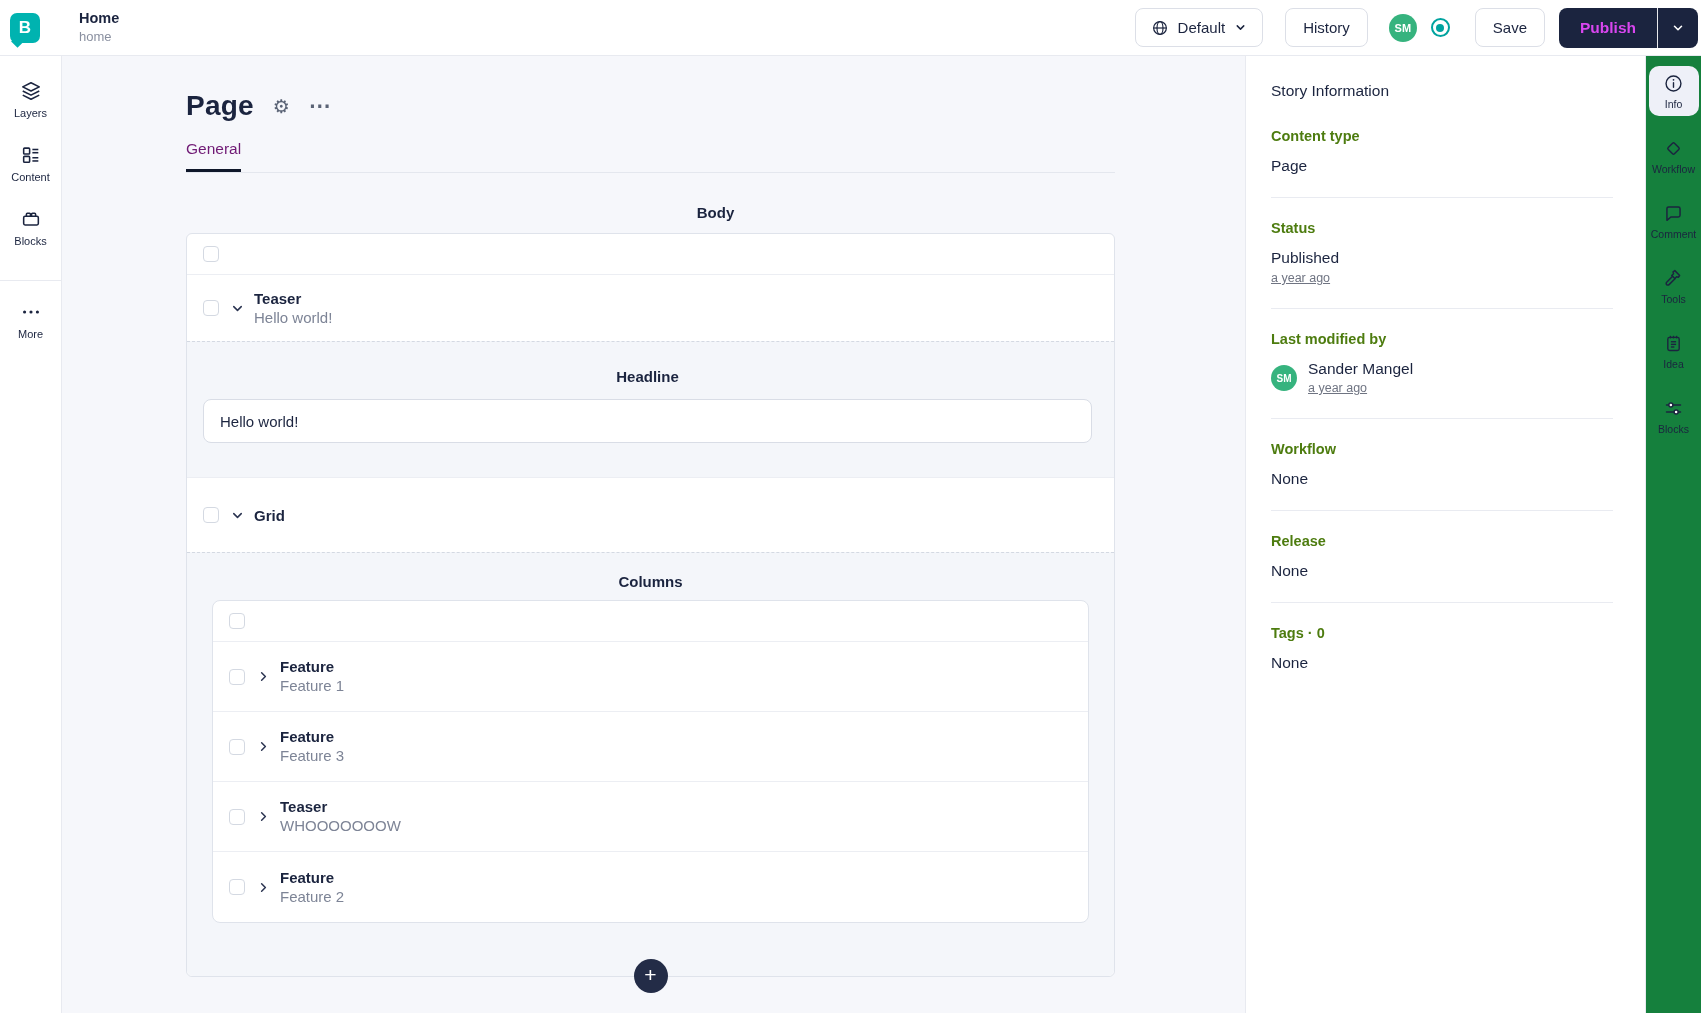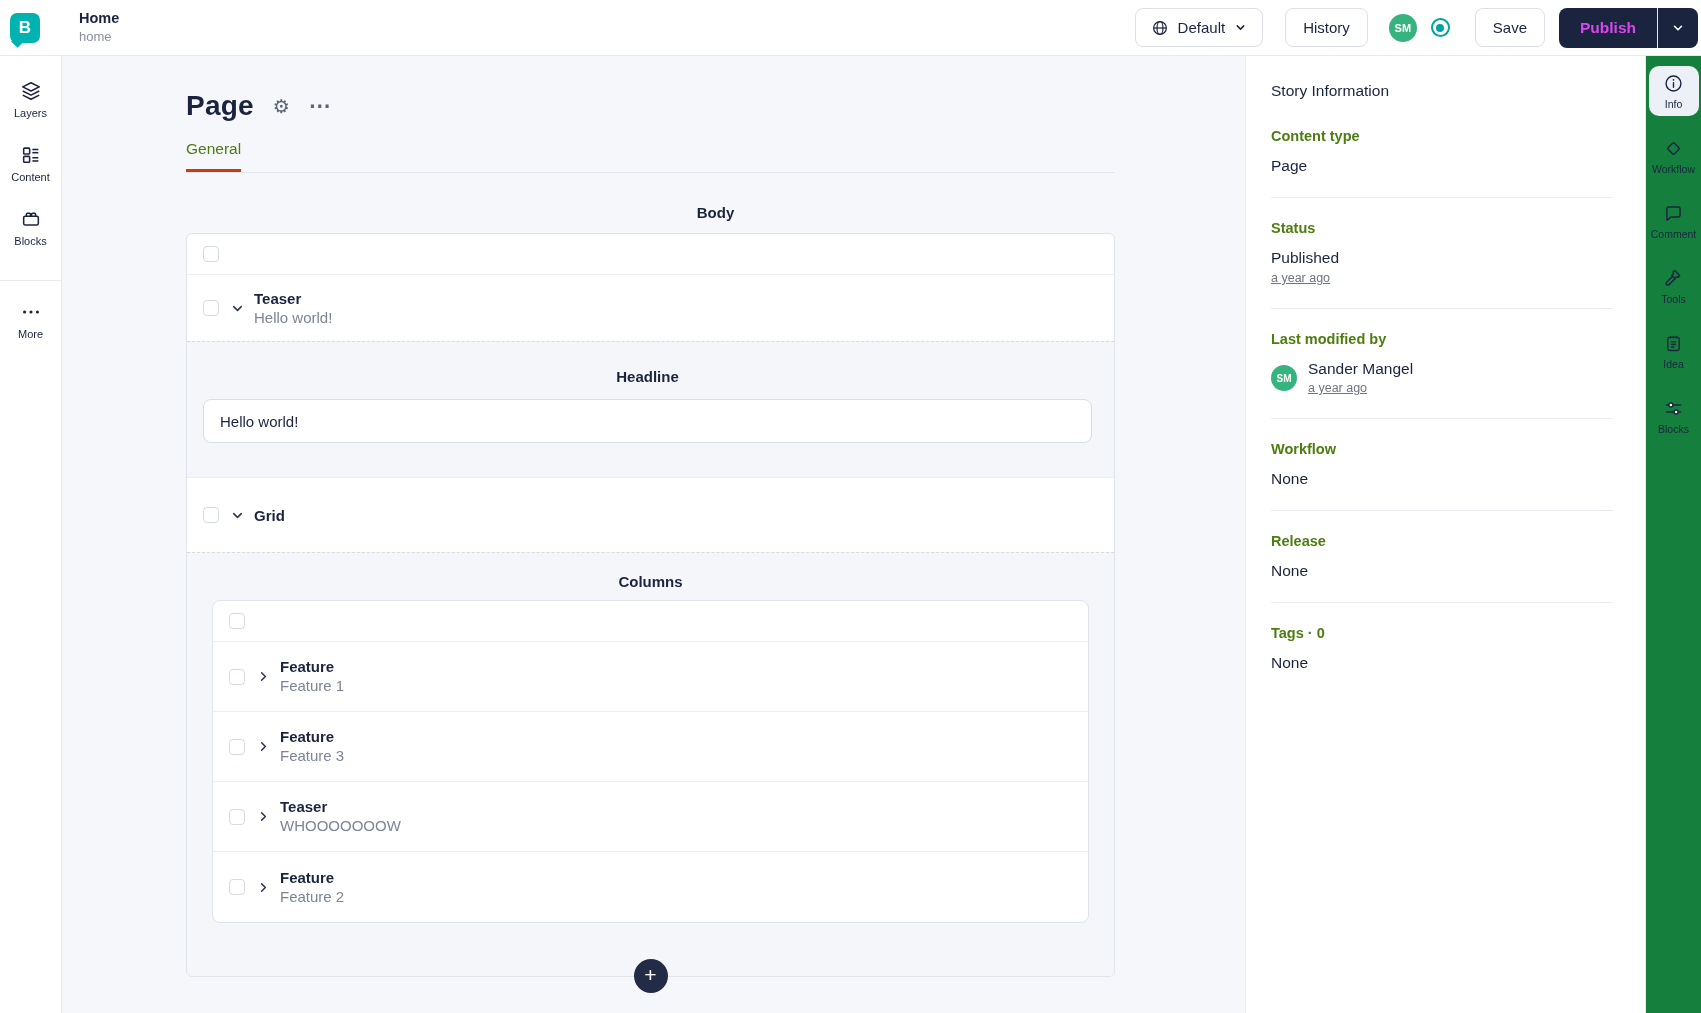--- a/index.html
+++ b/index.html
@@ -46,22 +46,22 @@
   .snav-item svg { width:22px; height:22px; }
   .snav-label { font-size:11px; color:#1b243f; font-weight:500; }
   .snav-divider { width:62px; height:1px; background:#e8eaf0; margin:8px 0 20px; }
 
   
   .main { position:absolute; top:56px; left:62px; width:1183px; bottom:0; background:#f6f7fb; overflow:hidden; }
   .page-head { display:flex; align-items:center; gap:19px; margin:34px 0 0 124px; }
   .page-title { font-size:28px; font-weight:bold; color:#1b243f; letter-spacing:.2px; }
   .head-ic { color:#5a6375; cursor:pointer; display:flex; align-items:center; }
   .tabs { margin:18px 0 0 124px; width:929px; border-bottom:1px solid #e4e7ee; }
-  .tab { display:inline-block; font-size:15.5px; color:#4d7c0f; padding-bottom:11px;
-         border-bottom:3px solid #c2410c; cursor:pointer; }
+  .tab { display:inline-block; font-size:15.5px; color:#701a75; padding-bottom:11px;
+         border-bottom:3px solid #0f172a; cursor:pointer; }
   .field-label { font-size:15px; font-weight:600; color:#1b243f;text-align:center; }
   .lbl-body { margin:31px 0 12px 124px; }
 
   .card-body { position:relative; margin-left:124px; width:929px; background:#fff;
                border:1px solid #dfe3eb; border-radius:6px; }
   .row-check { height:41px; display:flex; align-items:center; padding:0 16px;
                border-bottom:1px solid #eceef3; }
   .checkbox { width:16px; height:16px; border:1px solid #d4d9e2; border-radius:4px; background:#fff;
               flex:0 0 auto; cursor:pointer; }
   .row-block { display:flex; align-items:center; padding:0 16px; cursor:pointer; }

